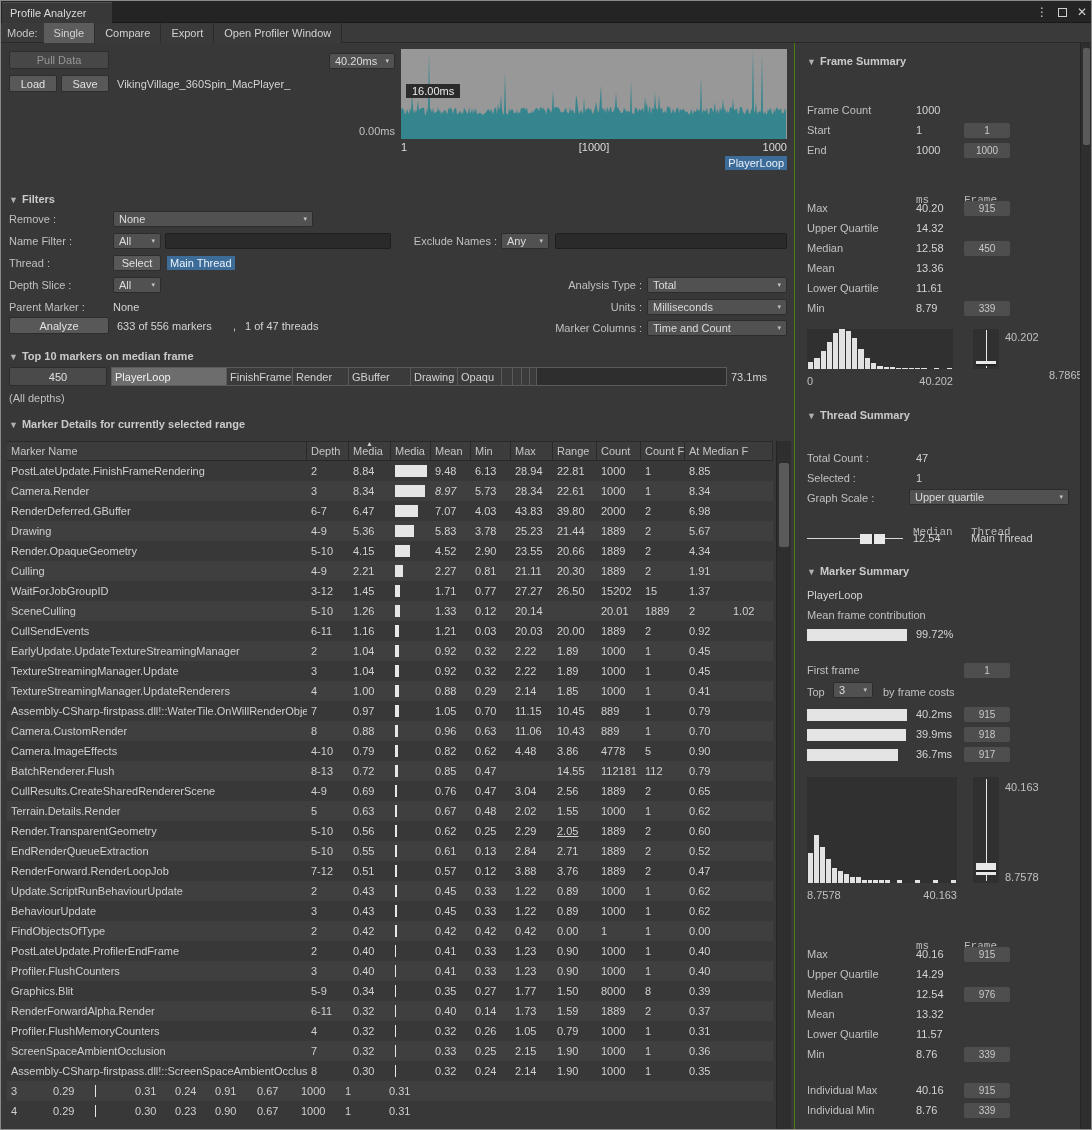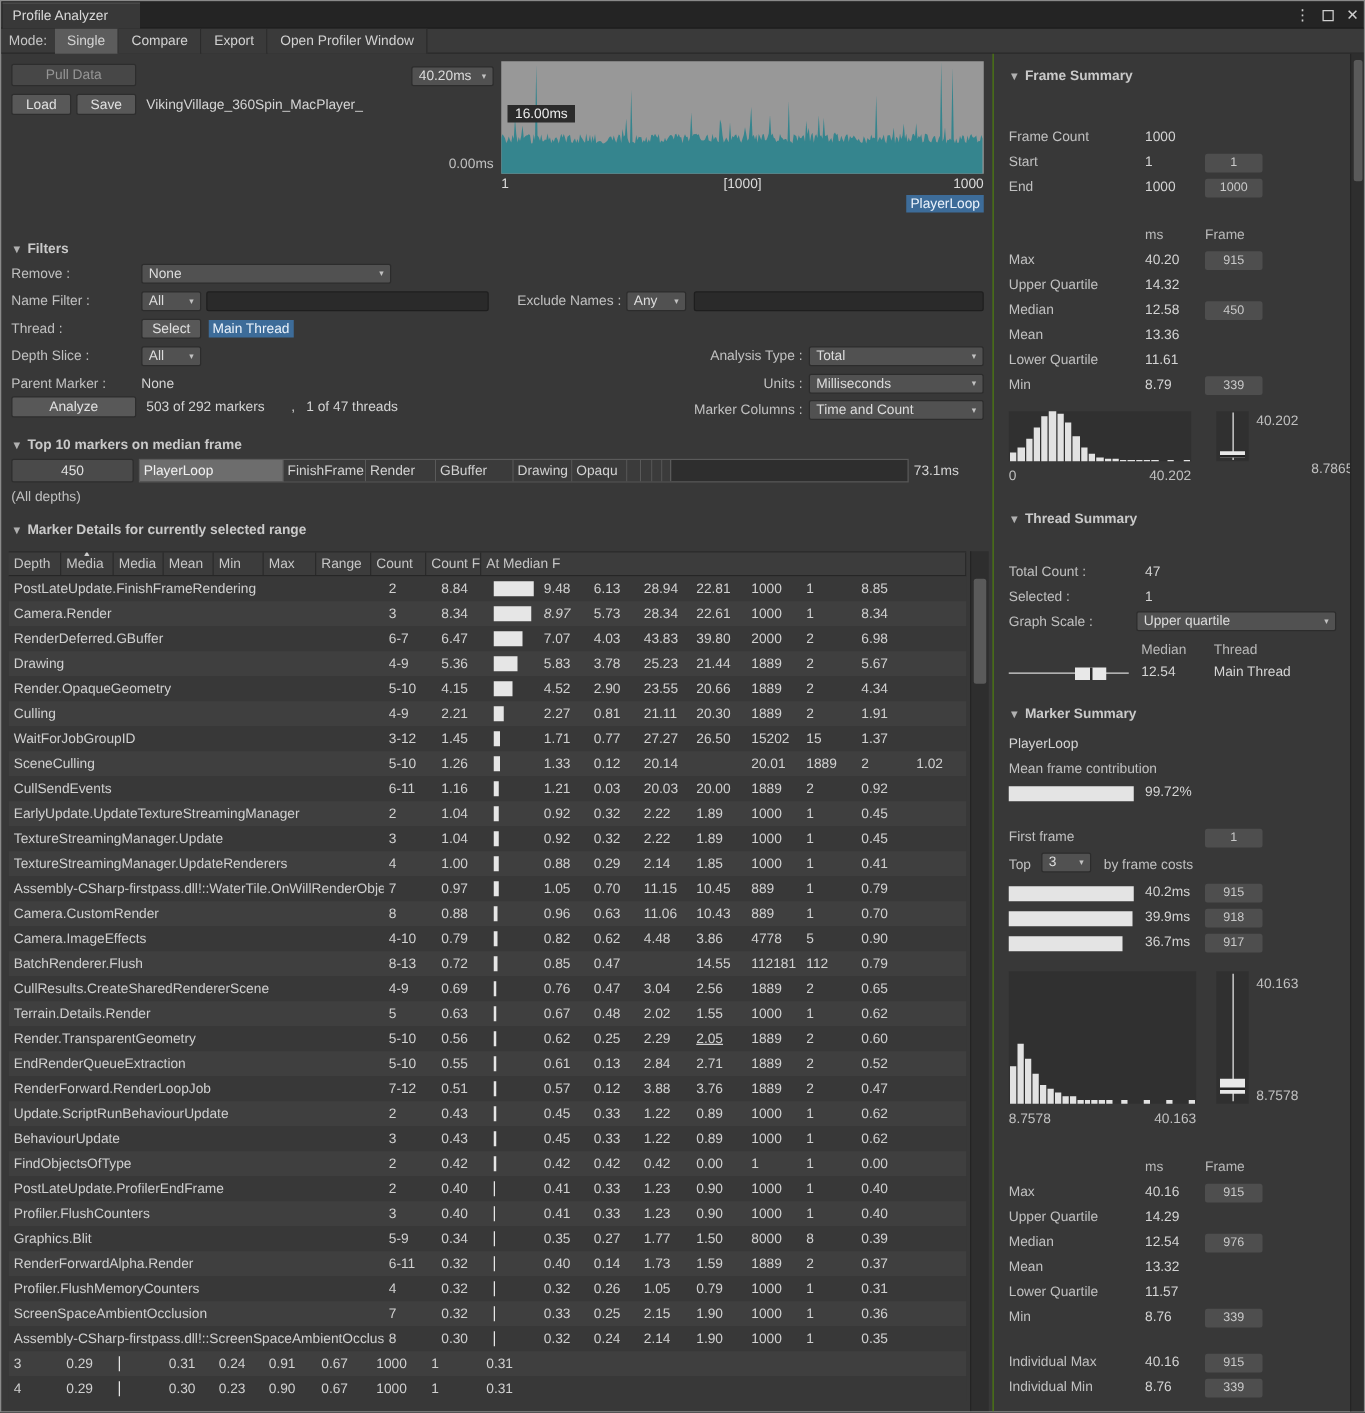--- a/index.html
+++ b/index.html
@@ -59,21 +59,21 @@
   .vscroll{position:absolute;background:#2e2e2e;border-left:1px solid #242424;}
   .vscroll .thumb{position:absolute;left:2px;right:2px;background:#5a5a5a;border-radius:2px;}
   
   .rpanel{position:absolute;left:793px;top:42px;width:286px;height:1088px;border-left:1px solid #4d7c0f;overflow:hidden;}
   .rc{position:absolute;left:12px;width:252px;}
   .rrow{position:relative;height:20px;}
   .rlabel{position:absolute;left:0;top:3px;color:#c0c0c0;white-space:nowrap;}
   .rvalue{position:absolute;left:109px;top:3px;color:#d4d4d4;white-space:nowrap;}
   .framebtn{position:absolute;left:157px;top:2px;width:46px;height:15px;background:#4e4e4e;border-radius:2px;
             color:#c9c9c9;text-align:center;line-height:15px;font-size:10px;}
-  .colhdr{position:absolute;top:3px;color:#bababa;}
+  .colhdr{position:absolute;top:15px;color:#bababa;font-family:Liberation Mono, monospace;}
   .hist{position:absolute;display:flex;align-items:flex-end;gap:1px;background:#303030;padding:0 1px;}
   .hbar{flex:1;background:#e2e2e2;}
   .boxplot{position:absolute;background:#303030;}
   .bp-whisker{position:absolute;left:50%;top:2%;bottom:2%;width:1px;background:#e6e6e6;}
   .bp-box{position:absolute;left:3px;right:3px;background:#e8e8e8;}
   .bp-med{position:absolute;left:3px;right:3px;height:2px;background:#232323;}
   .costwrap{position:absolute;left:0;top:4px;width:100px;height:12px;}
   .costbar{height:12px;background:#e4e4e4;}
   .hplot{position:absolute;left:0;top:5px;width:96px;height:10px;}
   .hline{position:absolute;left:0;right:0;top:4px;height:1px;background:#d8d8d8;}
@@ -165,21 +165,21 @@
     <span class="arrow">▾</span>
   </div>
   <span class="abs lbl" style="left:8px;top:300px;">Parent Marker :</span>
   <span class="abs val" style="left:112px;top:300px;">None</span>
   <span class="abs lbl" style="left:543px;top:300px;width:98px;text-align:right;">Units :</span>
   <div class="dd abs" style="left:646px;top:298px;width:140px;">
     <span>Milliseconds</span>
     <span class="arrow">▾</span>
   </div>
   <div class="btn abs" style="left:8px;top:316px;width:100px;height:17px;">Analyze</div>
-  <span class="abs val" style="left:116px;top:319px;">503 of 292 markers</span>
+  <span class="abs val" style="left:116px;top:319px;">633 of 556 markers</span>
   <span class="abs val" style="left:232px;top:319px;">,</span>
   <span class="abs val" style="left:244px;top:319px;">1 of 47 threads</span>
   <span class="abs lbl" style="left:543px;top:321px;width:98px;text-align:right;">Marker Columns :</span>
   <div class="dd abs" style="left:646px;top:319px;width:140px;">
     <span>Time and Count</span>
     <span class="arrow">▾</span>
   </div>
 
   <div class="sechdr" style="left:8px;top:349px;">
     <span class="fold">▼</span><span>Top 10 markers on median frame</span>
@@ -217,20 +217,23 @@
         <span></span>
       </div>
     </div>
   <span class="abs val" style="left:730px;top:370px;">73.1ms</span>
   <span class="abs lbl" style="left:8px;top:391px;">(All depths)</span>
 
   <div class="sechdr" style="left:8px;top:417px;">
     <span class="fold">▼</span><span>Marker Details for currently selected range</span>
   </div>
   <div class="thead" id="table-header">
+      <div class="th" style="width: 300px;">
+        <span>Marker Name</span>
+      </div>
       <div class="th" style="width: 42px;">
         <span>Depth</span>
       </div>
       <div class="th" style="width: 42px;">
         <span>Media</span>
         <span class="sort">▲</span>
       </div>
       <div class="th" style="width: 40px;">
         <span>Media</span>
       </div>

